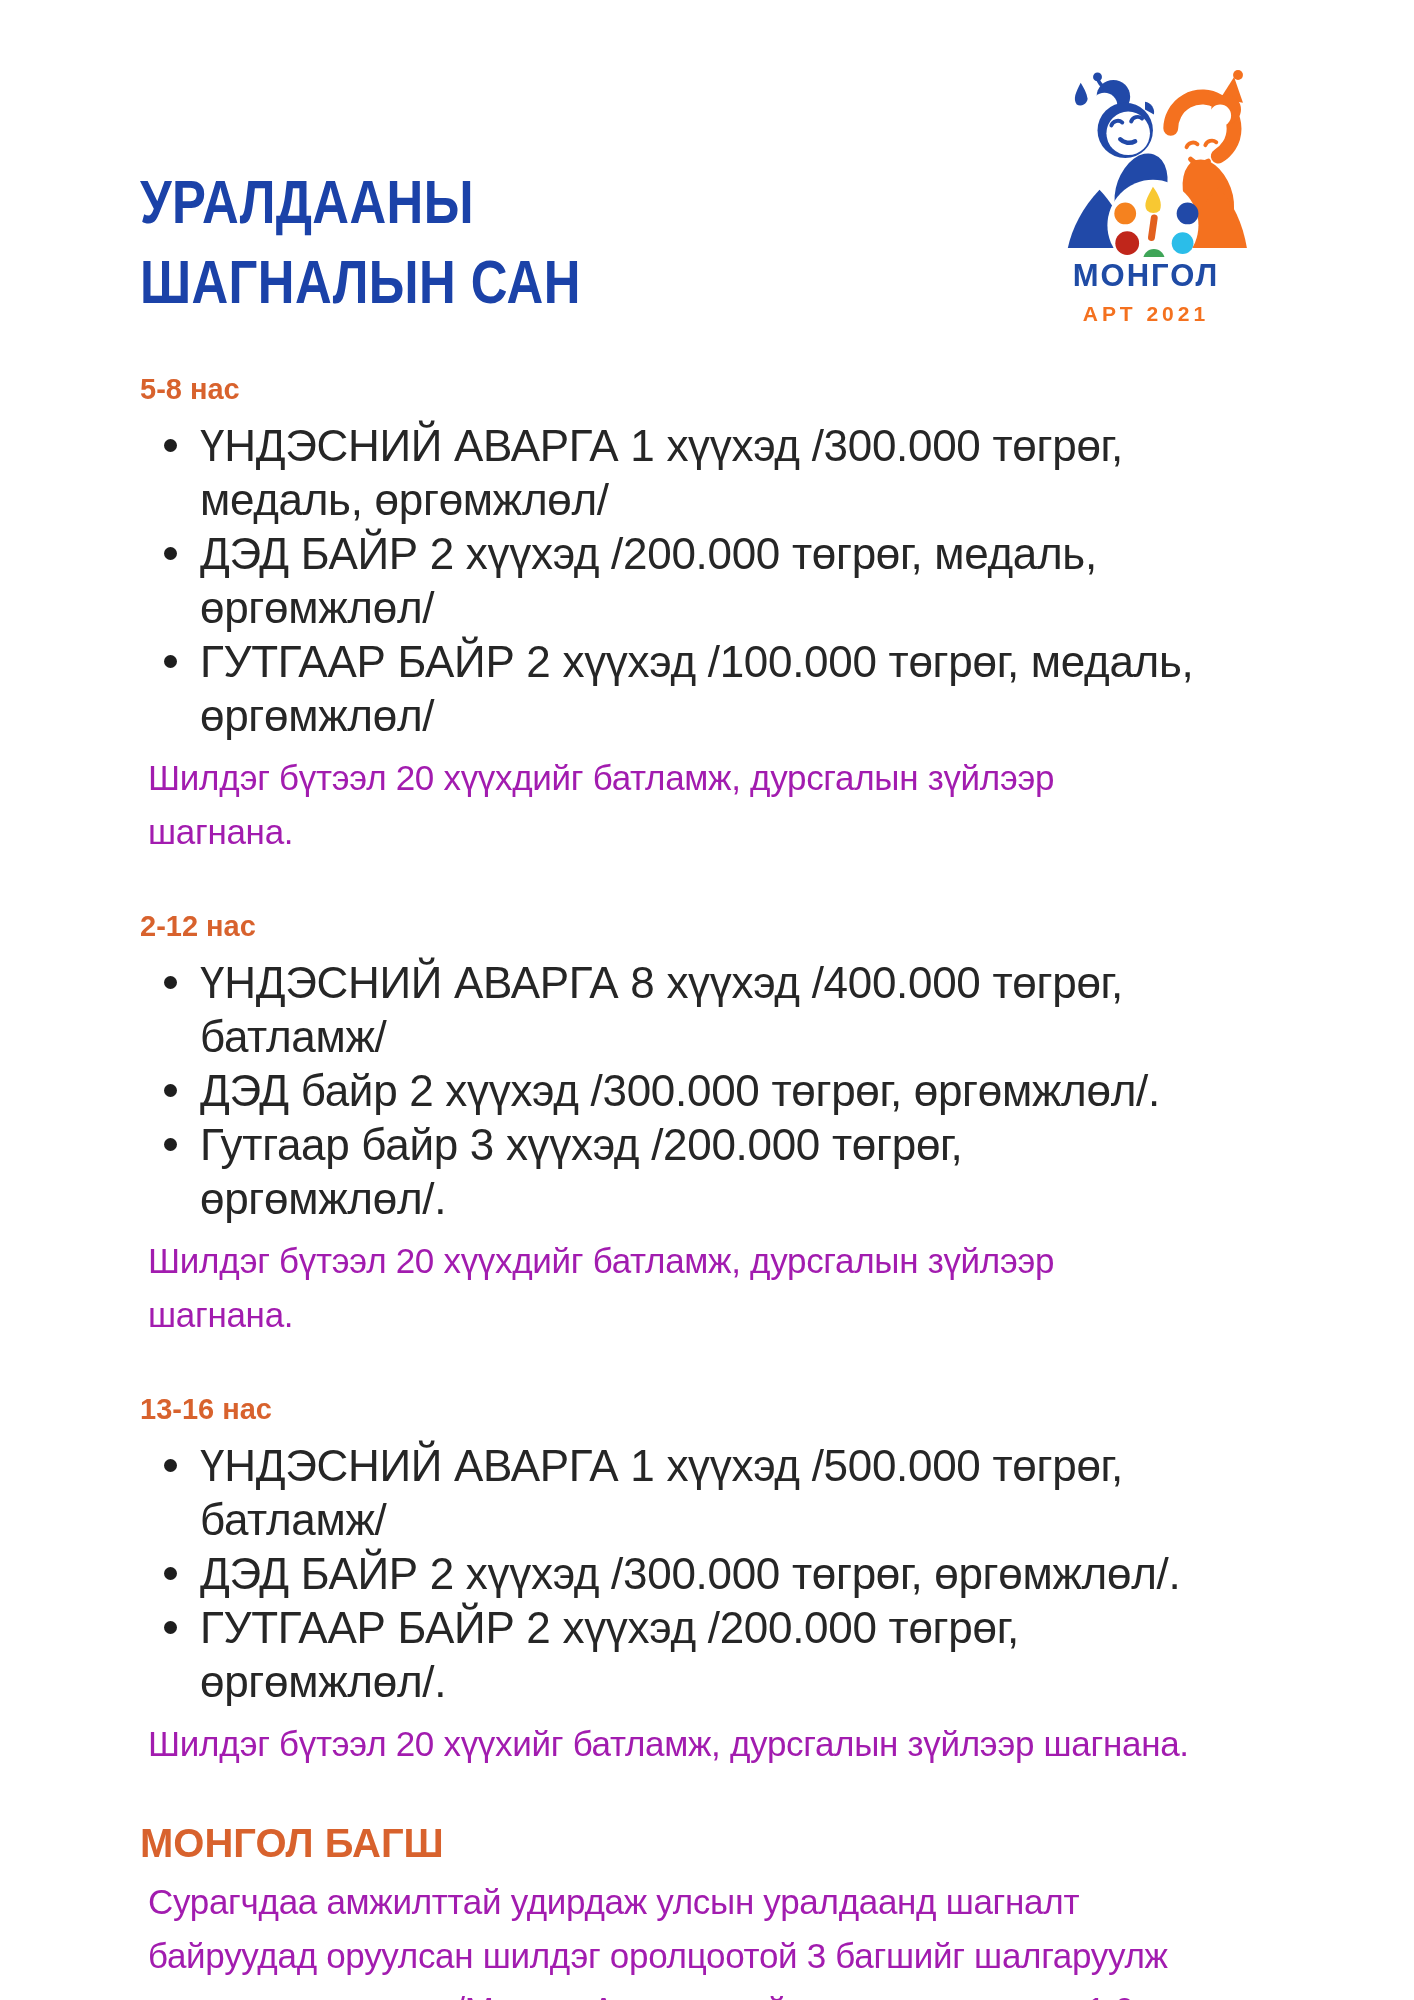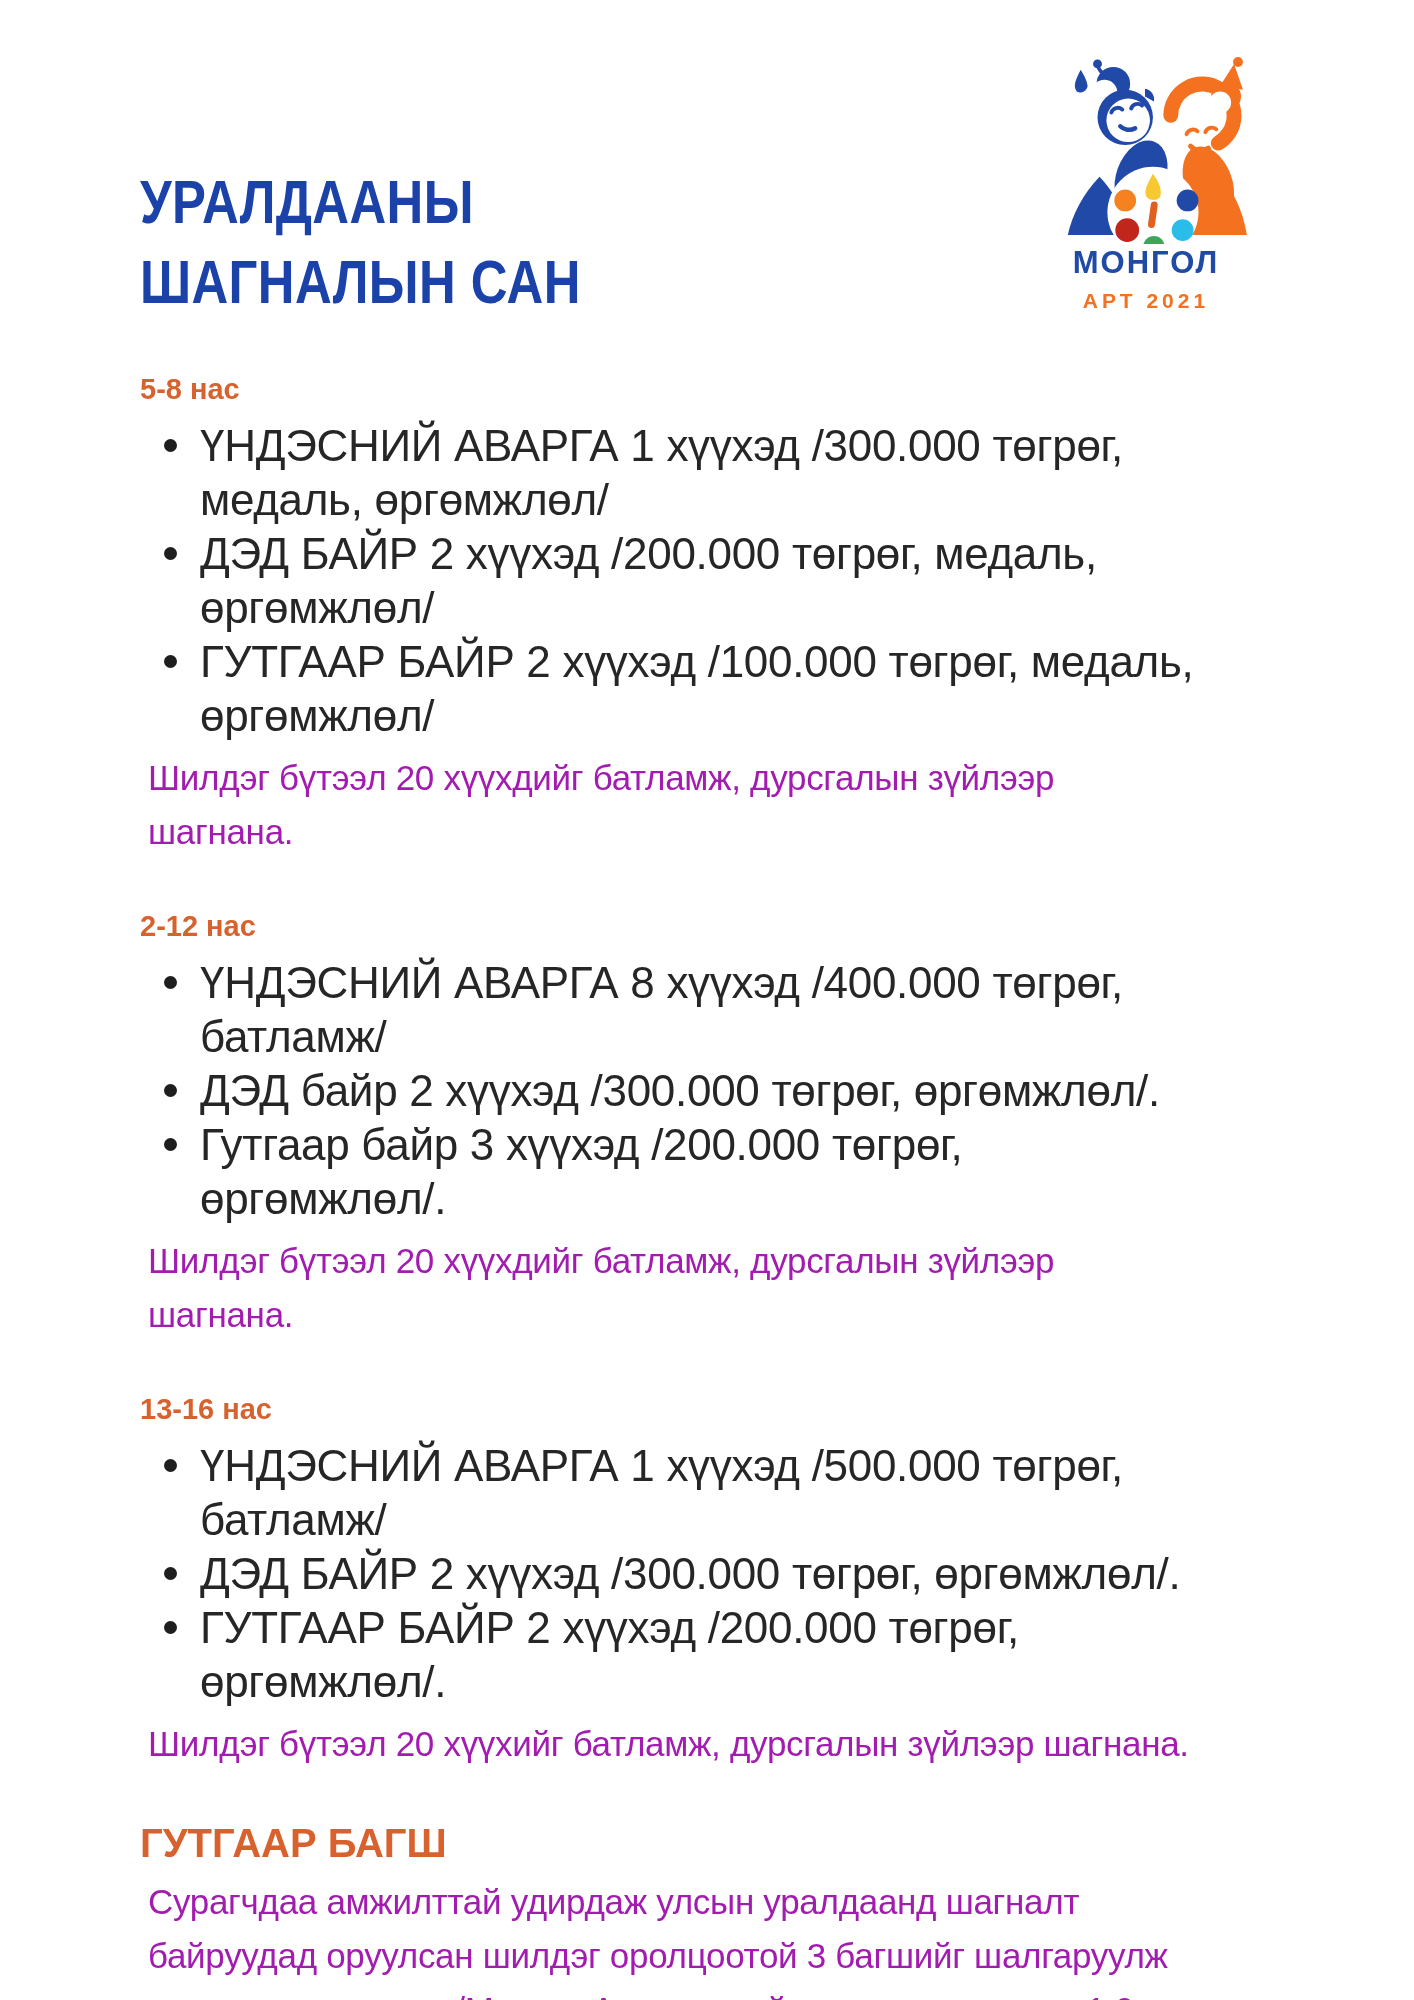--- a/index.html
+++ b/index.html
@@ -23,21 +23,21 @@
     font-size:62px;
     line-height:80px;
     letter-spacing:0.5px;
     transform:scaleX(0.82);
     transform-origin:left top;
     white-space:nowrap;
   }
   
   .logo{
     position:absolute;
-    top:56px;left:1038px;
+    top:69px;left:1038px;
     width:216px;
     text-align:center;
   }
   .logo svg{display:block;margin:0 auto;}
   .logo-line1{
     color:#1F4BA5;font-weight:bold;font-size:31px;line-height:34px;letter-spacing:2px;
     margin-top:2px;
   }
   .logo-line2{
     color:#F4711F;font-weight:bold;font-size:21px;line-height:34px;letter-spacing:4px;
@@ -162,17 +162,17 @@
     <h2>13-16 нас</h2>
     <ul>
       <li>ҮНДЭСНИЙ АВАРГА 1 хүүхэд /500.000 төгрөг, батламж/</li>
       <li>ДЭД БАЙР 2 хүүхэд /300.000 төгрөг, өргөмжлөл/.</li>
       <li>ГУТГААР БАЙР 2 хүүхэд /200.000 төгрөг, өргөмжлөл/.</li>
     </ul>
     <p class="note">Шилдэг бүтээл 20 хүүхийг батламж, дурсгалын зүйлээр шагнана.</p>
   </div>
 
   <div class="section teacher">
-    <h2>ГУТГААР БАГШ</h2>
+    <h2>МОНГОЛ БАГШ</h2>
     <p class="para">Сурагчдаа амжилттай удирдаж улсын уралдаанд шагналт байруудад оруулсан шилдэг оролцоотой 3 багшийг шалгаруулж шагнал гардуулна. /Монгол Арт галерейд үзэсгэлэн гаргах 1.0 сая төгрөгийн эрхийн бичиг/</p>
   </div>
 
 </div>
 
 </body></html>

